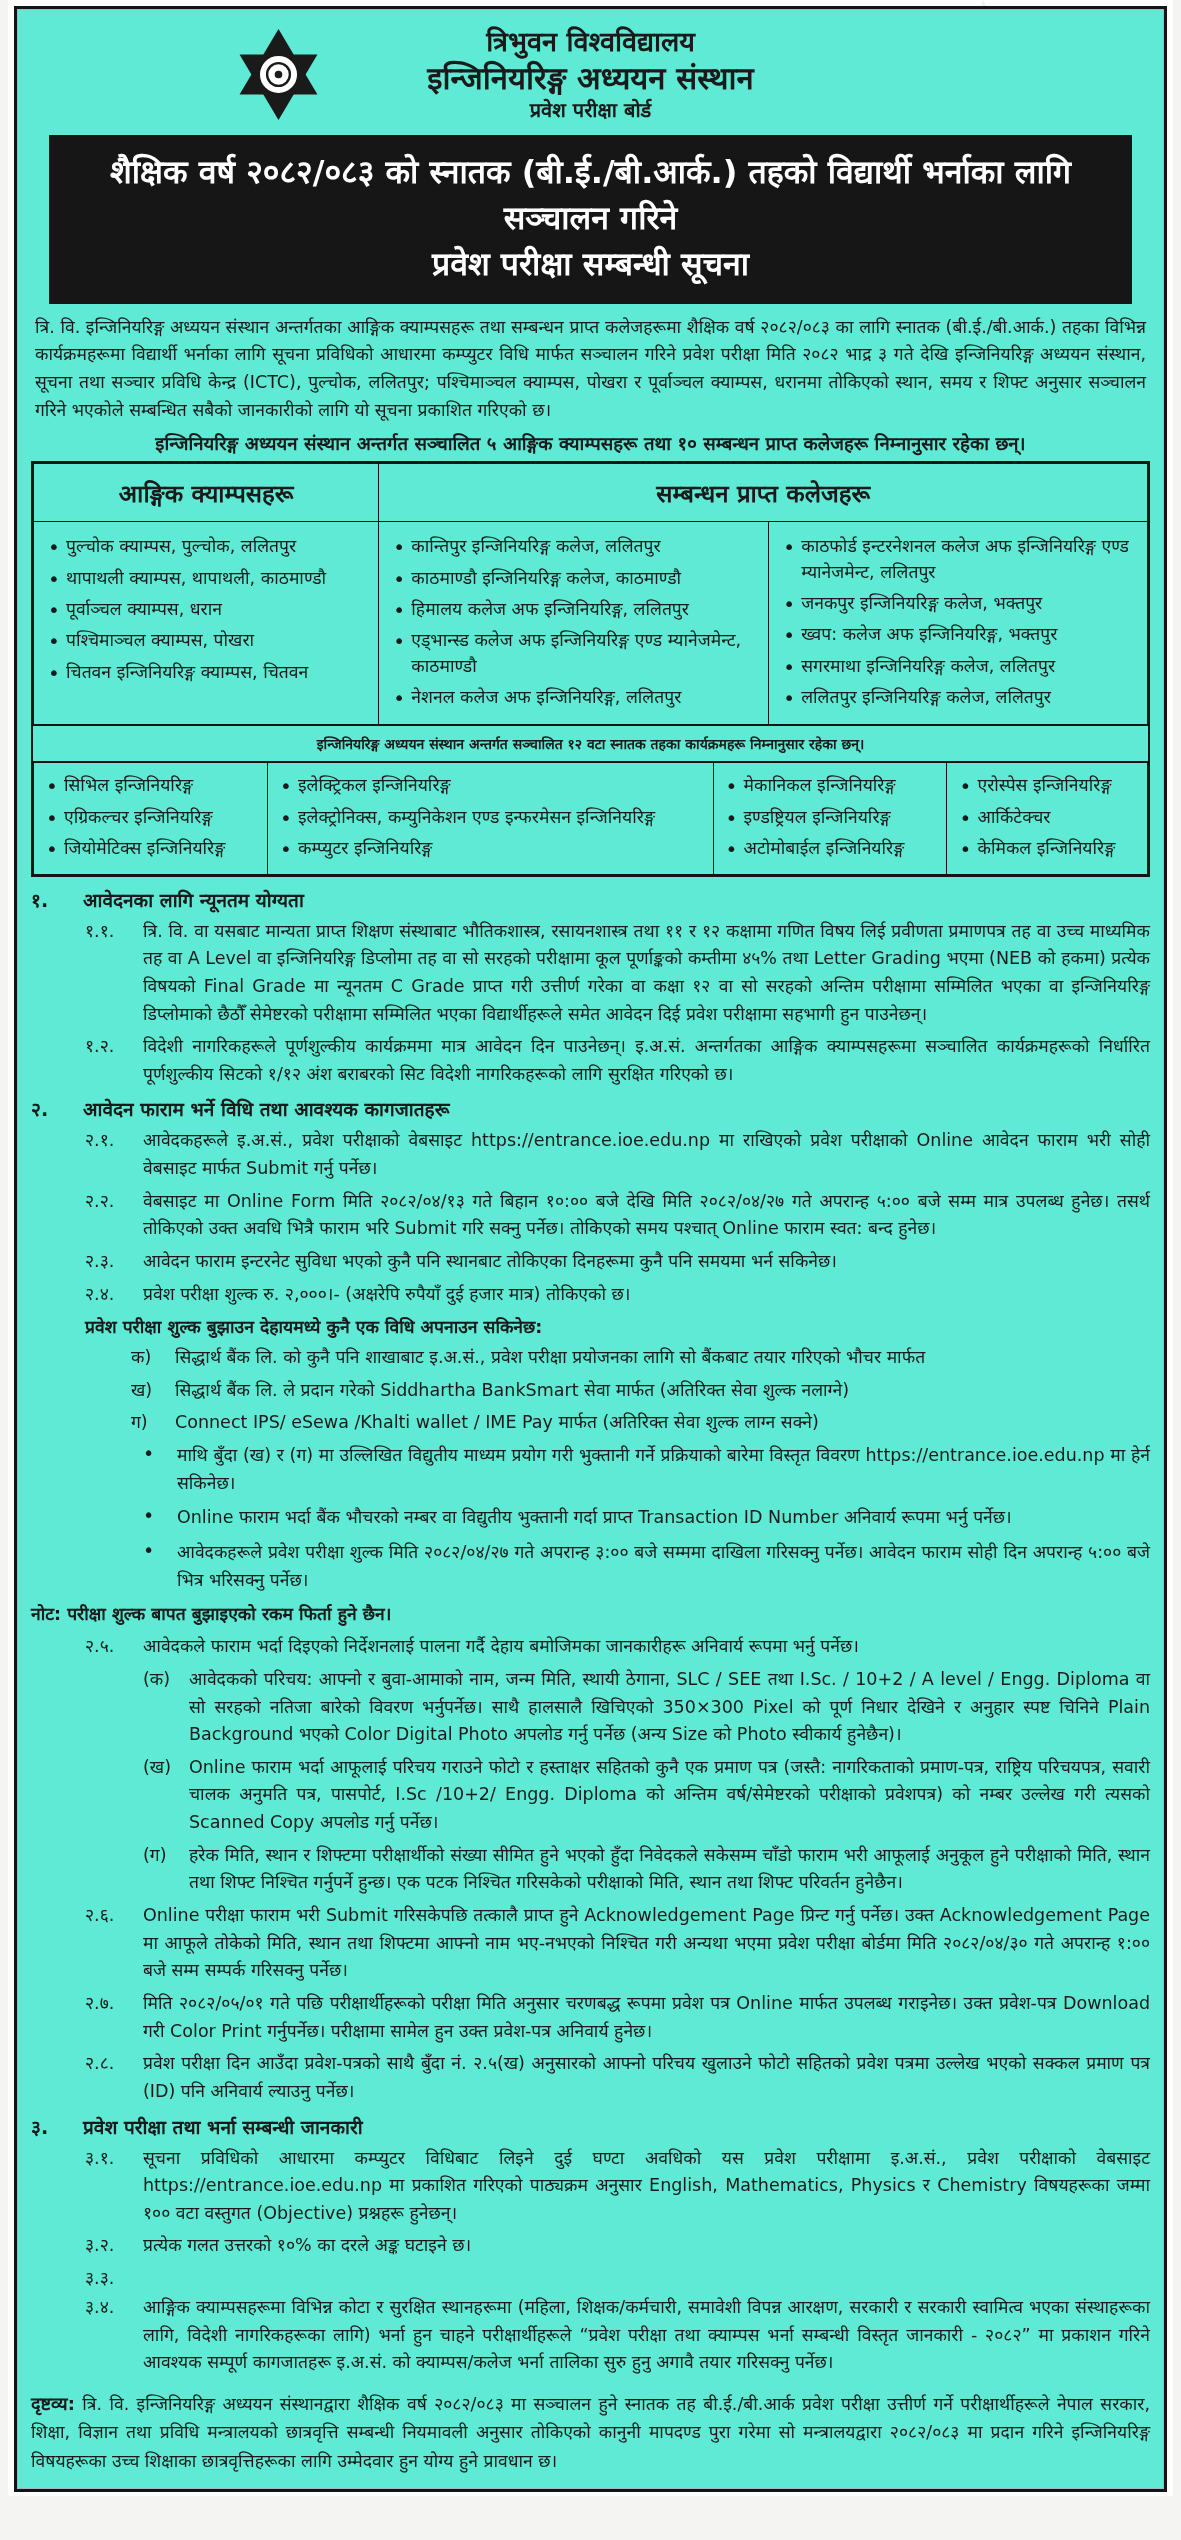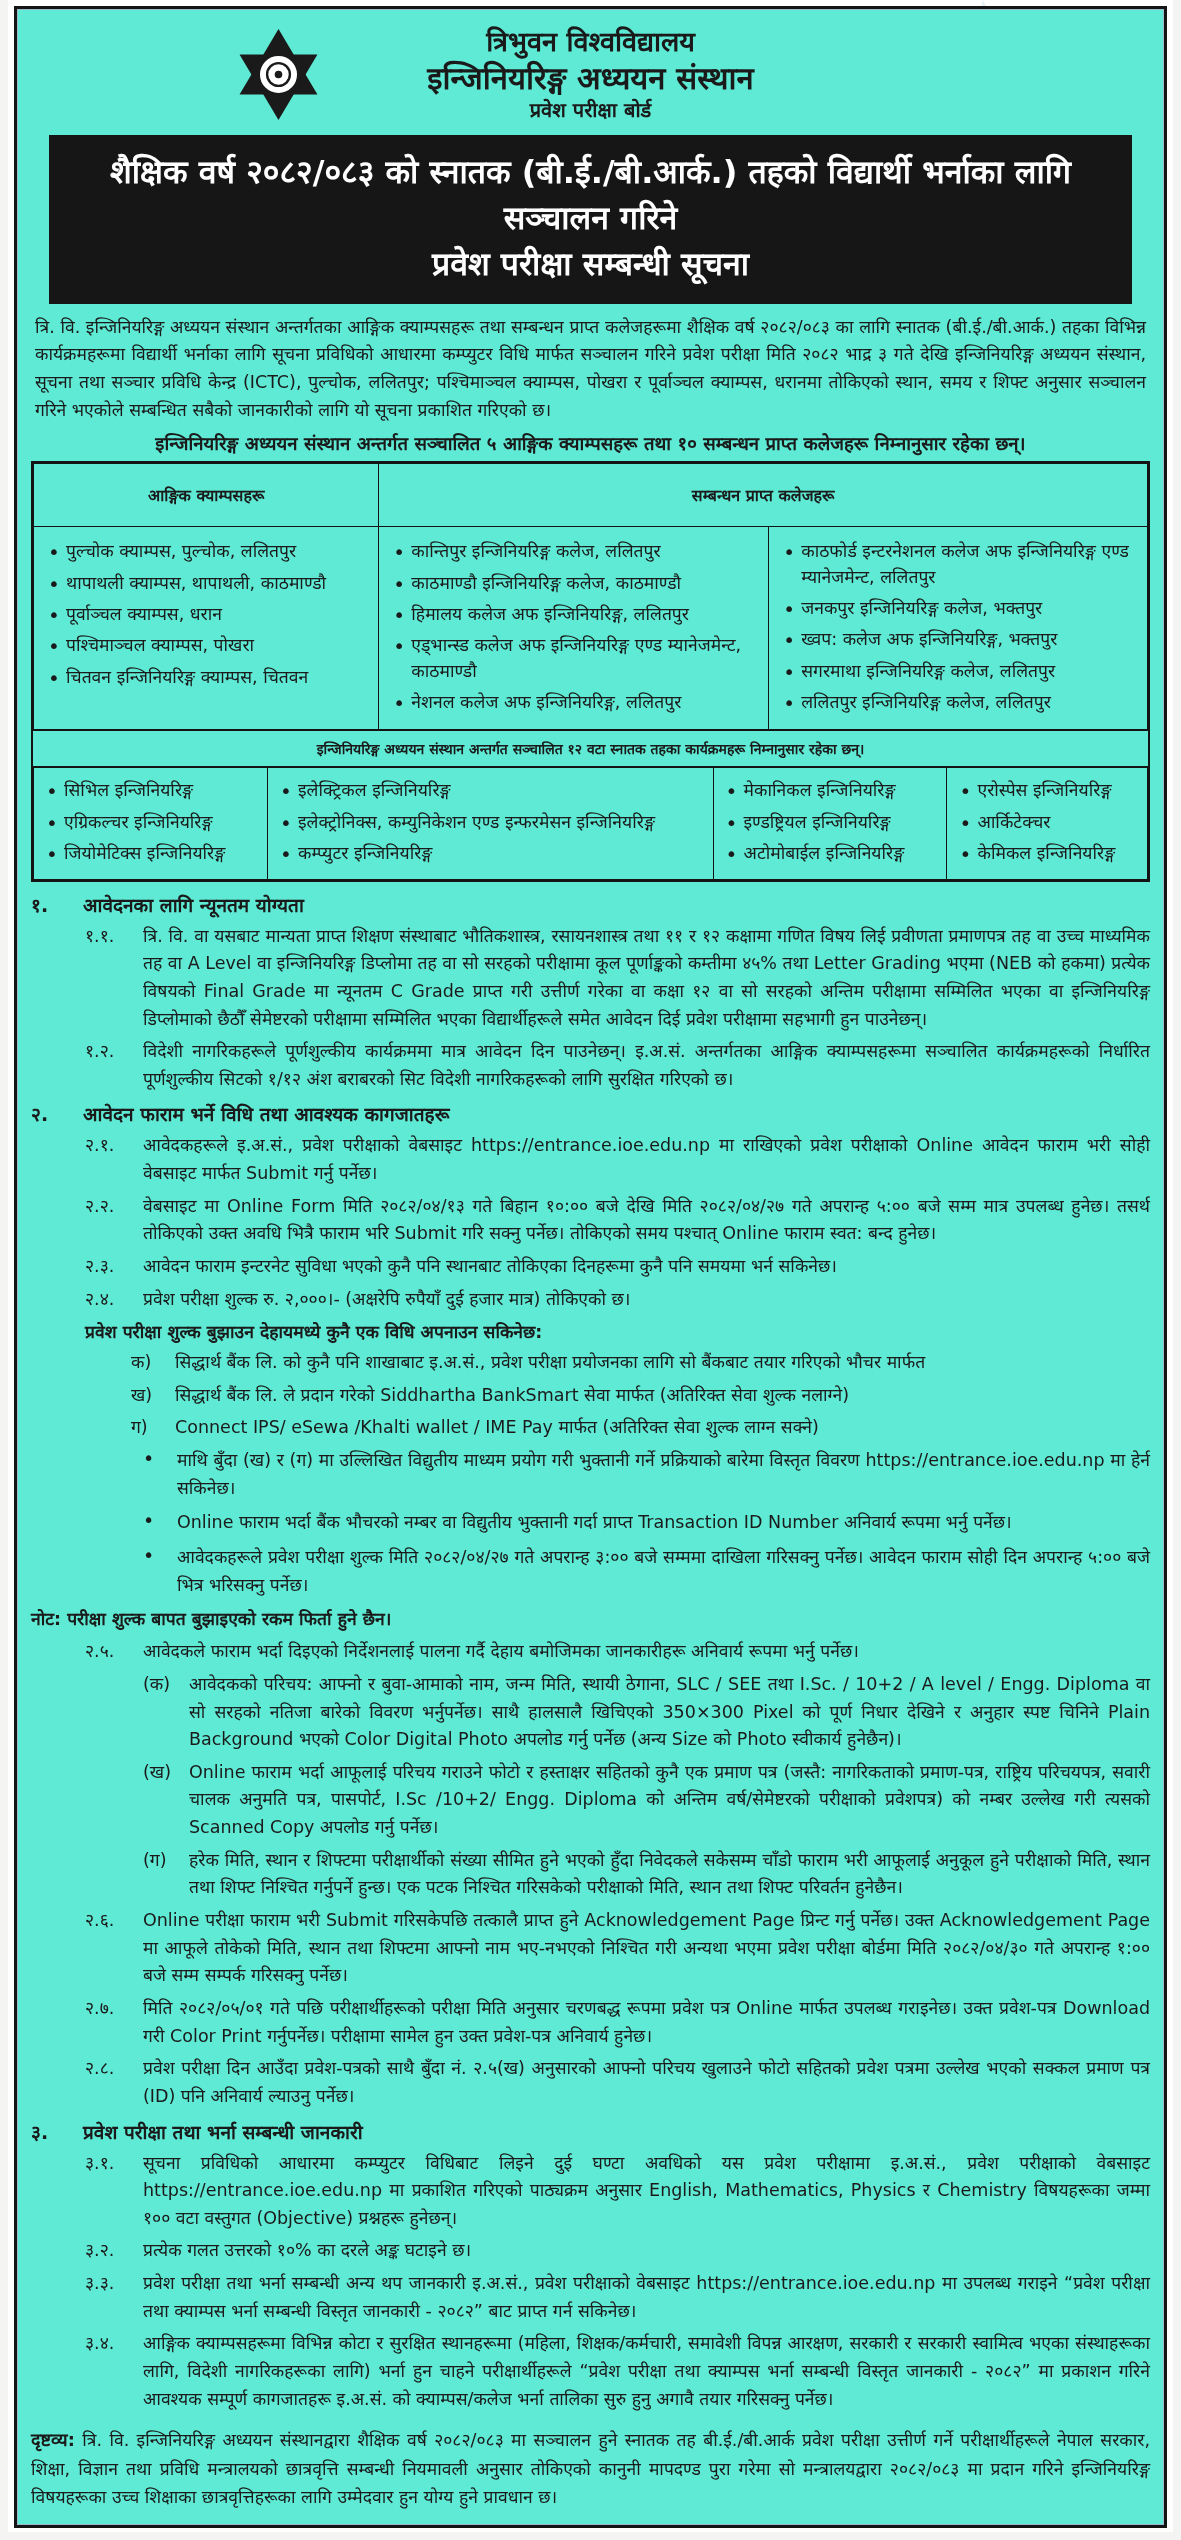--- a/index.html
+++ b/index.html
@@ -74,21 +74,21 @@
   .tbl-heading{
     font-size:18.5px;
     font-weight:bold;
     text-align:center;
     margin:2px 0 6px 0;
   }
   
   .tables-block{border:2.5px solid #141414;}
   table{border-collapse:collapse;width:100%;font-size:17.5px;}
   .campus-table td,.campus-table th{border:1.5px solid #141414;vertical-align:top;padding:6px 8px 8px 10px;}
-  .campus-table th{font-size:16px;padding:20px 4px;}
+  .campus-table th{font-size:24px;padding:12px 4px;}
   .campus-table{border-bottom:2.5px solid #141414;}
   .col-c1{width:31%;}
   .col-c2{width:35%;}
   .col-c3{width:34%;}
   ul.blist{list-style:none;margin:2px 0;padding:0;}
   ul.blist li{
     position:relative;
     padding-left:22px;
     margin:6px 0;
     line-height:1.45;
@@ -396,21 +396,20 @@
       <div class="item-row">
         <span class="item-num">
             <span class="item-num-inner">३.२.</span>
           </span>
         <div class="item-text">प्रत्येक गलत उत्तरको १०% का दरले अङ्क घटाइने छ।</div>
       </div>
       <div class="item-row">
         <span class="item-num">
             <span class="item-num-inner">३.३.</span>
           </span>
-        <div class="item-text">प्रवेश परीक्षा तथा भर्ना सम्बन्धी अन्य थप जानकारी इ.अ.सं., प्रवेश परीक्षाको वेबसाइट https://entrance.ioe.edu.np मा उपलब्ध गराइने “प्रवेश परीक्षा तथा क्याम्पस भर्ना सम्बन्धी विस्तृत जानकारी - २०८२” बाट प्राप्त गर्न सकिनेछ।</div>
       </div>
       <div class="item-row">
         <span class="item-num">
             <span class="item-num-inner">३.४.</span>
           </span>
         <div class="item-text">आङ्गिक क्याम्पसहरूमा विभिन्न कोटा र सुरक्षित स्थानहरूमा (महिला, शिक्षक/कर्मचारी, समावेशी विपन्न आरक्षण, सरकारी र सरकारी स्वामित्व भएका संस्थाहरूका लागि, विदेशी नागरिकहरूका लागि) भर्ना हुन चाहने परीक्षार्थीहरूले “प्रवेश परीक्षा तथा क्याम्पस भर्ना सम्बन्धी विस्तृत जानकारी - २०८२” मा प्रकाशन गरिने आवश्यक सम्पूर्ण कागजातहरू इ.अ.सं. को क्याम्पस/कलेज भर्ना तालिका सुरु हुनु अगावै तयार गरिसक्नु पर्नेछ।</div>
       </div>
 
       <div class="footnote">
         <b>दृष्टव्य:</b>

